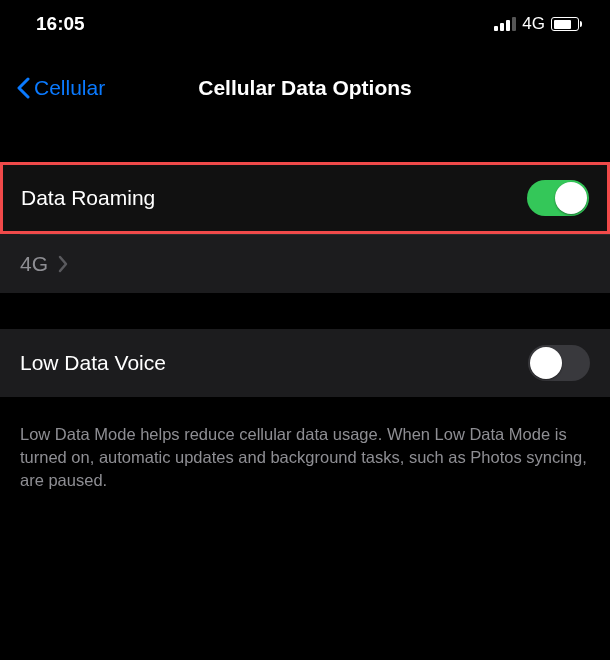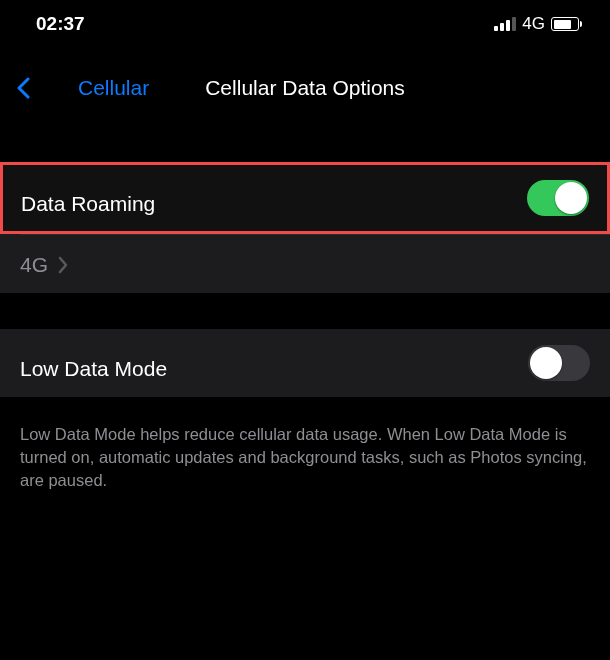--- a/index.html
+++ b/index.html
@@ -72,39 +72,38 @@
       padding: 28px 16px 22px 16px;
       position: relative;
     }
     .back-btn {
       display: flex;
       align-items: center;
       color: #0a7aff;
       font-size: 21px;
       font-weight: 400;
       cursor: pointer;
-      gap: 44px;
     }
     .back-chevron {
       margin-right: 4px;
     }
     .nav-title {
       position: absolute;
       left: 50%;
       transform: translateX(-50%);
       font-size: 21px;
-      font-weight: 400;
+      font-weight: 700;
       color: #fff;
     }
     .spacer-lg { height: 40px; background:#000; }
     .spacer-md { height: 36px; background:#000; }
     .list-group { background: #1c1c1e; }
     .list-row {
       display: flex;
-      align-items: flex-end;
+      align-items: center;
       justify-content: space-between;
       padding: 16px 20px;
       min-height: 58px;
       background: #1c1c1e;
       gap: 36px;
     }
     .list-row.highlighted {
       border: 3px solid #f04a4a;
       background: #111;
       padding: 15px 18px;
@@ -155,21 +154,21 @@
       font-size: 16.5px;
       line-height: 1.4;
       color: #8e8e93;
       margin-top: 12px;
     }
   </style>
 </head>
 <body>
 
 <div class="status-bar">
-  <span>02:37</span>
+  <span>16:05</span>
   <div class="status-right">
     <div class="signal-bars">
       <span></span>
         <span></span>
         <span></span>
         <span></span>
     </div>
     <span class="net-label">4G</span>
     <div class="battery">
       <div class="battery-body">
@@ -207,20 +206,20 @@
         <polyline points="2,2 8,9 2,16" stroke="#5a5a5e" stroke-width="2.5" stroke-linecap="round" stroke-linejoin="round"></polyline>
       </svg>
     </div>
   </div>
 </div>
 
 <div class="spacer-md"></div>
 
 <div class="list-group">
   <div class="list-row">
-    <span class="row-label">Low Data Mode</span>
+    <span class="row-label">Low Data Voice</span>
     <div class="toggle off">
       <div class="toggle-knob"></div>
     </div>
   </div>
 </div>
 
 <div class="footer-text">Low Data Mode helps reduce cellular data usage. When Low Data Mode is turned on, automatic updates and background tasks, such as Photos syncing, are paused.</div>
 
 </body></html>

